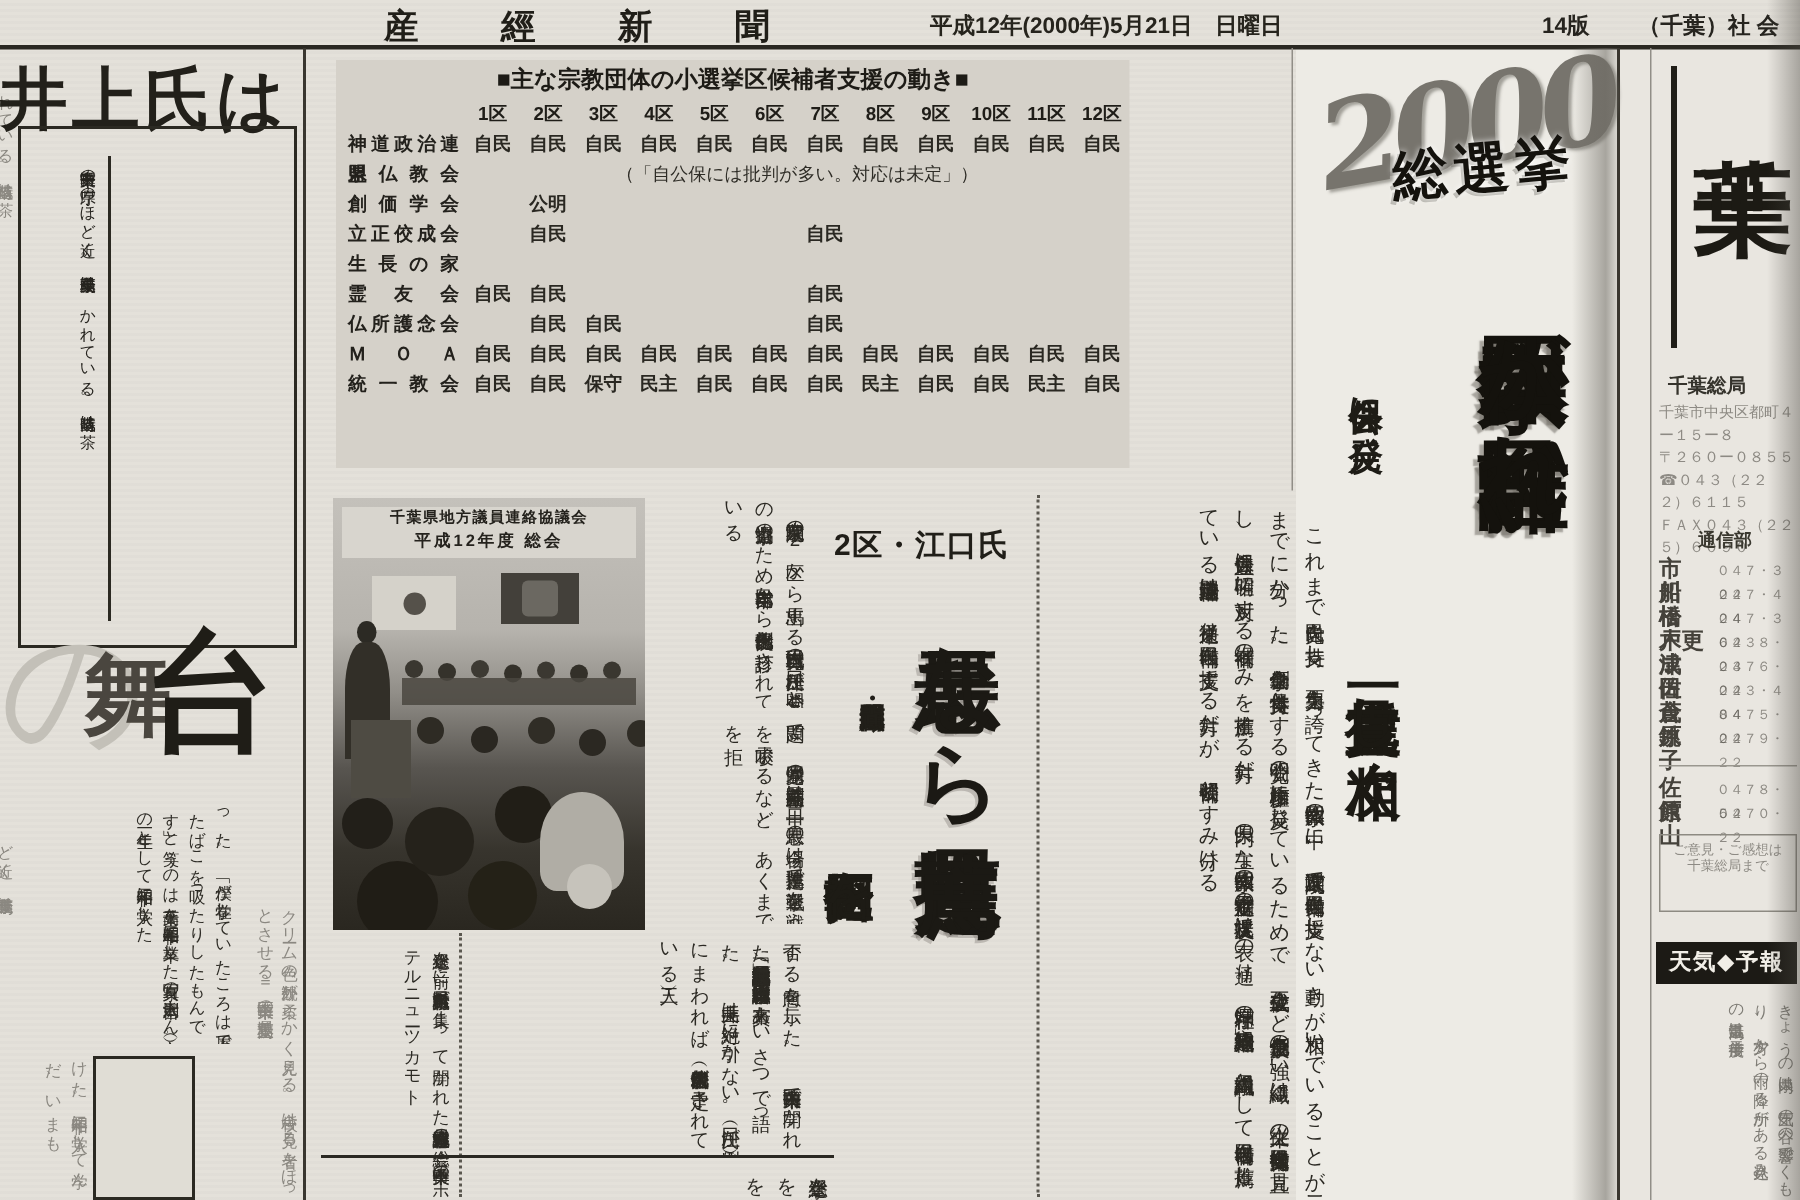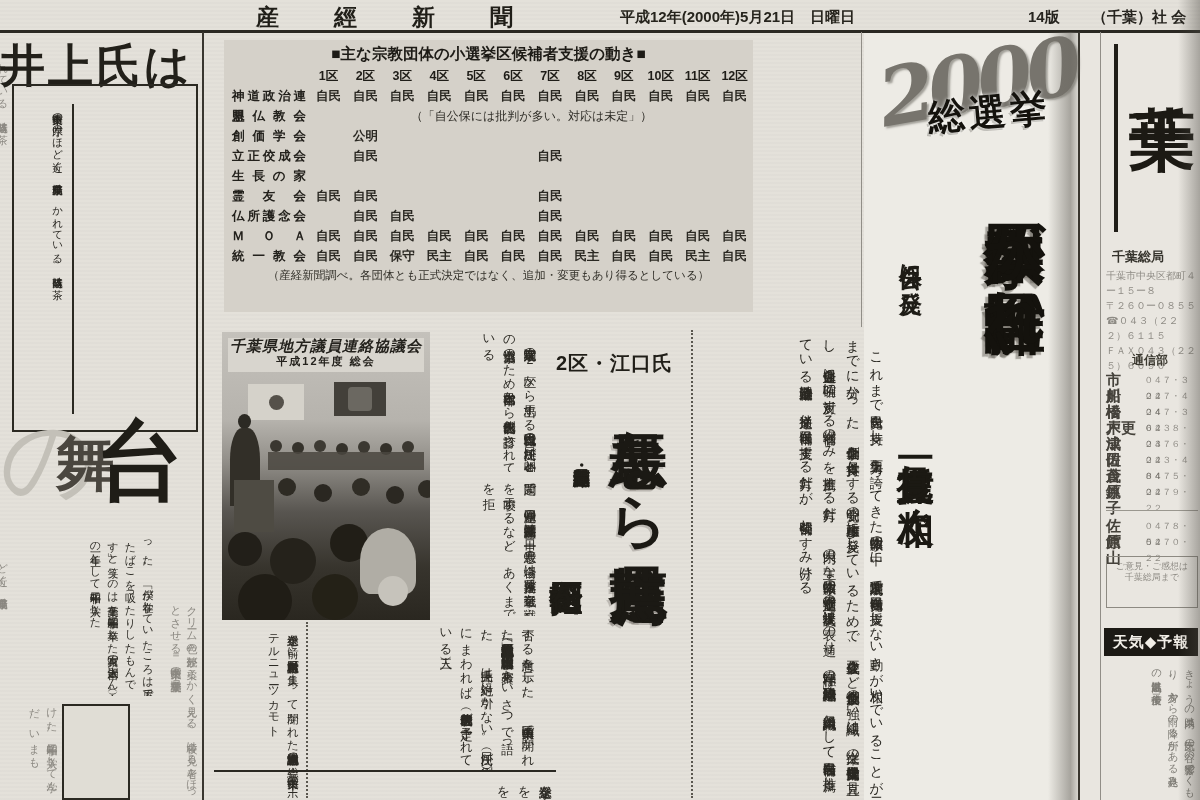--- a/index.html
+++ b/index.html
@@ -44,21 +44,21 @@
   .stage-dai{left:96px;top:402px;font-size:88px;font-weight:bold;color:#1f1d17;}
   .lc-story{left:16px;top:534px;width:140px;height:162px;font-size:11px;line-height:17.5px;color:#2e2c26;}
   .lc-side{left:158px;top:598px;width:42px;height:200px;font-size:11px;line-height:16px;}
   .lc-foot{left:14px;top:700px;width:46px;height:98px;font-size:11px;line-height:17.5px;}
   .lc-empty-box{left:62px;top:704px;width:68px;height:96px;border:2px solid #2b2922;background:#e0ddd5;box-sizing:border-box;}
   .edge-col{width:16px;font-size:10.5px;line-height:14px;}
   
   .photo{left:222px;top:332px;width:208px;height:288px;overflow:hidden;
     background:linear-gradient(180deg,#c4c1bb 0px,#b6b3ad 88px,#918e88 130px,#585550 180px,#37342d 235px,#2a2720 288px);}
   .ph-banner{left:6px;top:6px;width:196px;height:34px;background:#d8d5ce;text-align:center;color:#24221d;}
-  .ph-b1{font-size:15px;font-weight:bold;line-height:16px;letter-spacing:1px;font-style:italic;}
+  .ph-b1{font-size:10px;font-weight:bold;line-height:16px;letter-spacing:1px;}
   .ph-b2{font-size:11px;font-weight:bold;line-height:14px;letter-spacing:2px;}
   .ph-flag{left:26px;top:52px;width:56px;height:36px;background:#d5d2ca;}
   .ph-flag-disc{left:21px;top:11px;width:15px;height:15px;border-radius:50%;background:#55514a;}
   .ph-emblem{left:112px;top:50px;width:52px;height:34px;background:#43403a;}
   .ph-emblem-core{left:14px;top:5px;width:24px;height:24px;border-radius:4px;background:#6b6861;}
   .ph-head{border-radius:50%;}
   .caption{left:216px;top:626px;width:86px;height:172px;font-size:11.5px;line-height:19px;color:#2c2a24;}
   
   .eg-kicker{left:556px;top:350px;font-size:20px;font-weight:bold;color:#201e18;letter-spacing:1px;}
   .eg-headline{left:600px;top:388px;width:78px;height:412px;font-size:58px;font-weight:bold;color:#1b1914;line-height:78px;text-shadow:-2px 2px 0 rgba(120,116,108,.35);}
@@ -257,21 +257,20 @@
           <div class="tcell">自民</div>
           <div class="tcell">自民</div>
           <div class="tcell">自民</div>
           <div class="tcell">民主</div>
           <div class="tcell">自民</div>
           <div class="tcell">自民</div>
           <div class="tcell">民主</div>
           <div class="tcell">自民</div>
         </div>
       </div>
-    <div class="tfoot">（産経新聞調べ。各団体とも正式決定ではなく、追加・変更もあり得るとしている）</div>
   </div>
 
   <div class="abs photo">
     <div class="abs ph-banner">
       <div class="ph-b1">千葉県地方議員連絡協議会</div>
       <div class="ph-b2">平成12年度 総会</div>
     </div>
     <div class="abs ph-flag">
       <div class="abs ph-flag-disc"></div>
     </div>

